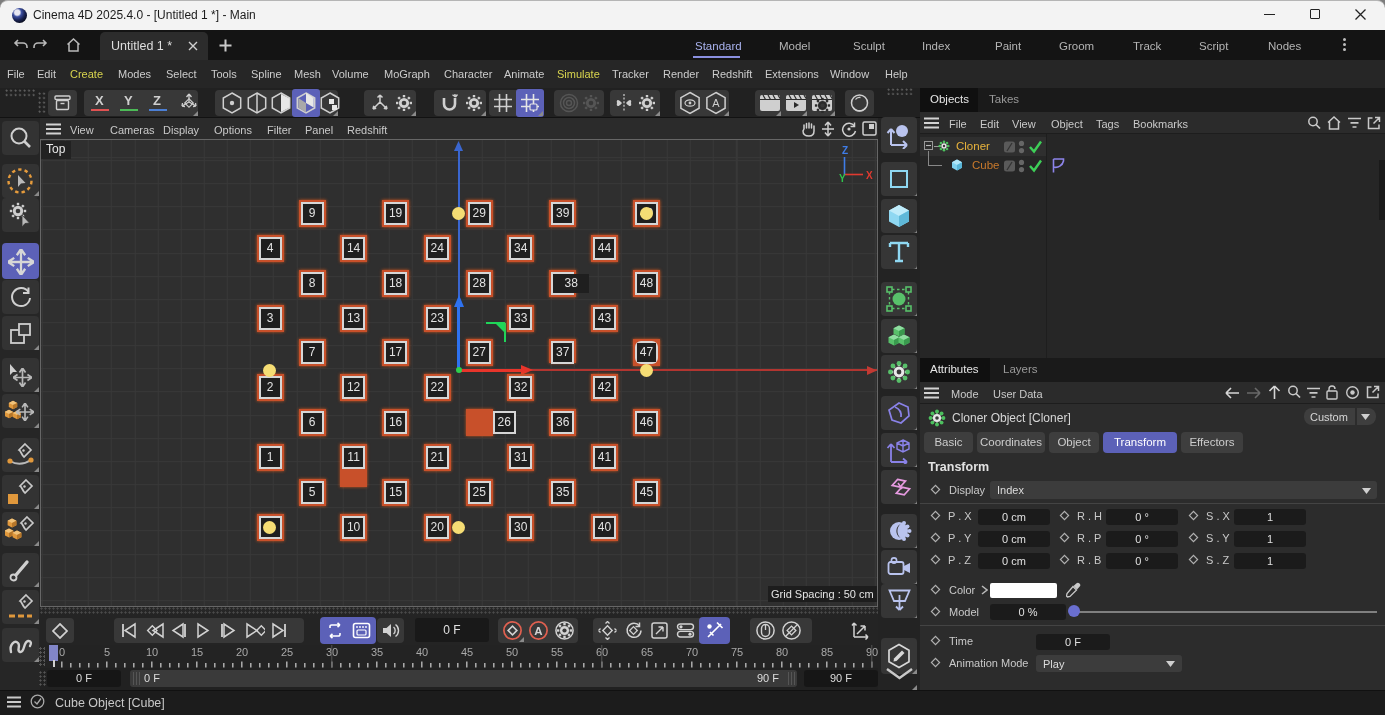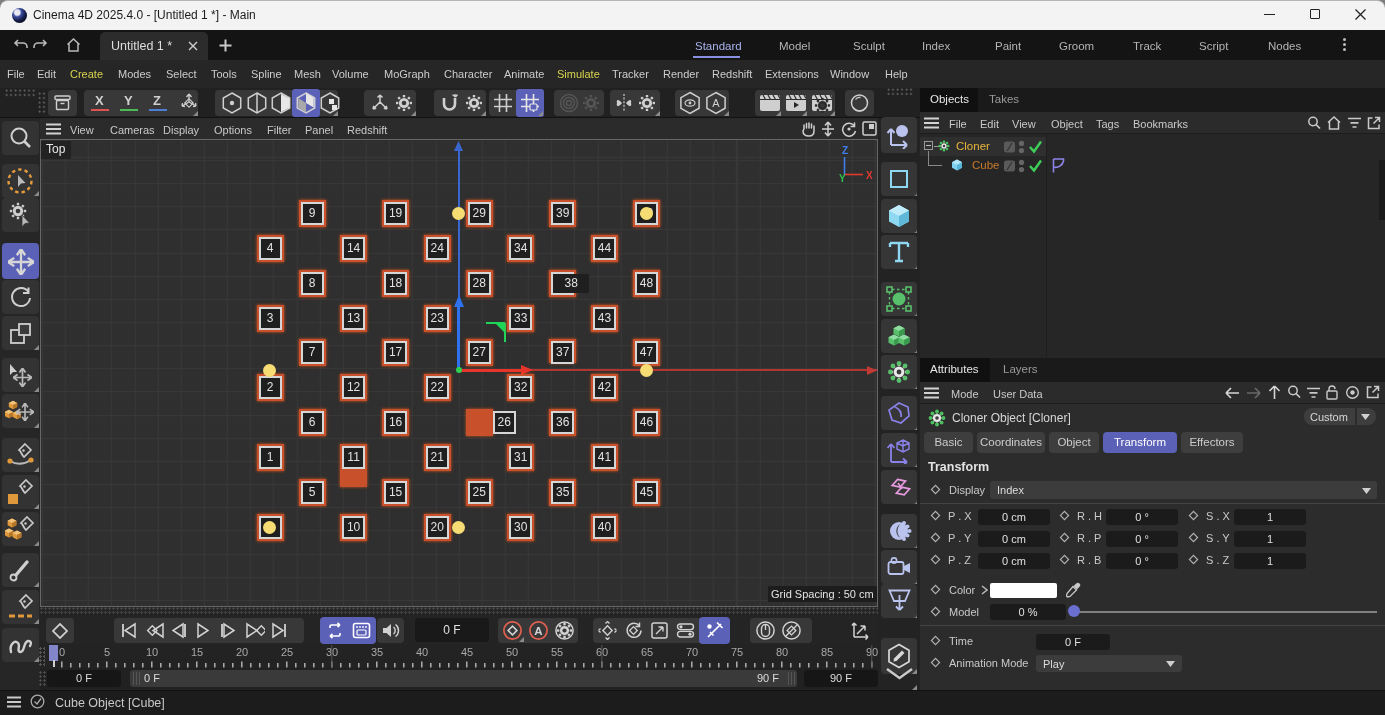--- a/index.html
+++ b/index.html
@@ -709,21 +709,21 @@
       </div>
     </div>
 <div class="abs" style="left:632.9px;top:409.1px;width:27px;height:27px;background:#c8502a;
 box-shadow:0 0 3px rgba(220,90,30,.9);">
       <div class="abs" style="left:2px;top:2px;width:23px;height:23px;background:#d6d6d6;">
 <div class="abs" style="left:2px;top:2px;width:19px;height:19px;background:#1f1f1f;color:#e2e2e2;font-size:12px;line-height:19px;text-align:center;">46</div>
       </div>
     </div>
 <div class="abs" style="left:632.9px;top:339.4px;width:27px;height:27px;background:#c8502a;
 box-shadow:0 0 3px rgba(220,90,30,.9);">
-      <div class="abs" style="left:2px;top:2px;width:23px;height:23px;background:#d6d6d6;">
+      <div class="abs" style="left:2px;top:2px;width:23px;height:23px;background:#d6d6d6;border-radius:6px;">
 <div class="abs" style="left:2px;top:2px;width:19px;height:19px;background:#1f1f1f;color:#e2e2e2;font-size:12px;line-height:19px;text-align:center;">47</div>
       </div>
     </div>
 <div class="abs" style="left:632.9px;top:269.7px;width:27px;height:27px;background:#c8502a;
 box-shadow:0 0 3px rgba(220,90,30,.9);">
       <div class="abs" style="left:2px;top:2px;width:23px;height:23px;background:#d6d6d6;">
 <div class="abs" style="left:2px;top:2px;width:19px;height:19px;background:#1f1f1f;color:#e2e2e2;font-size:12px;line-height:19px;text-align:center;">48</div>
       </div>
     </div>
 <div class="abs" style="left:632.9px;top:200.0px;width:27px;height:27px;background:#c8502a;

